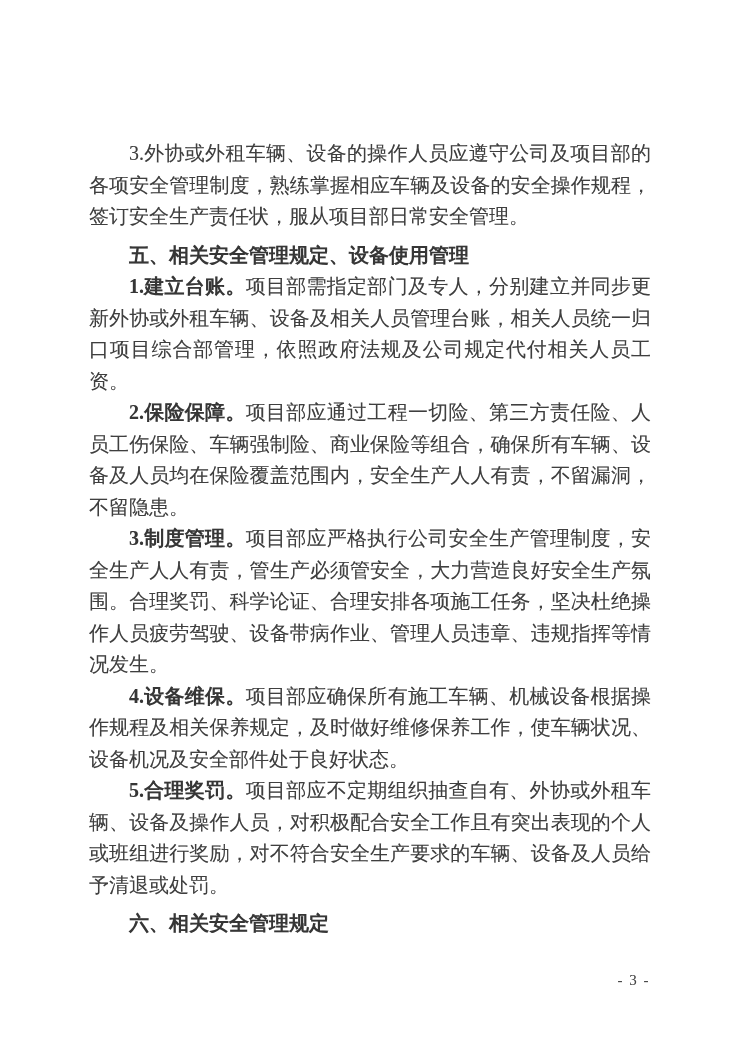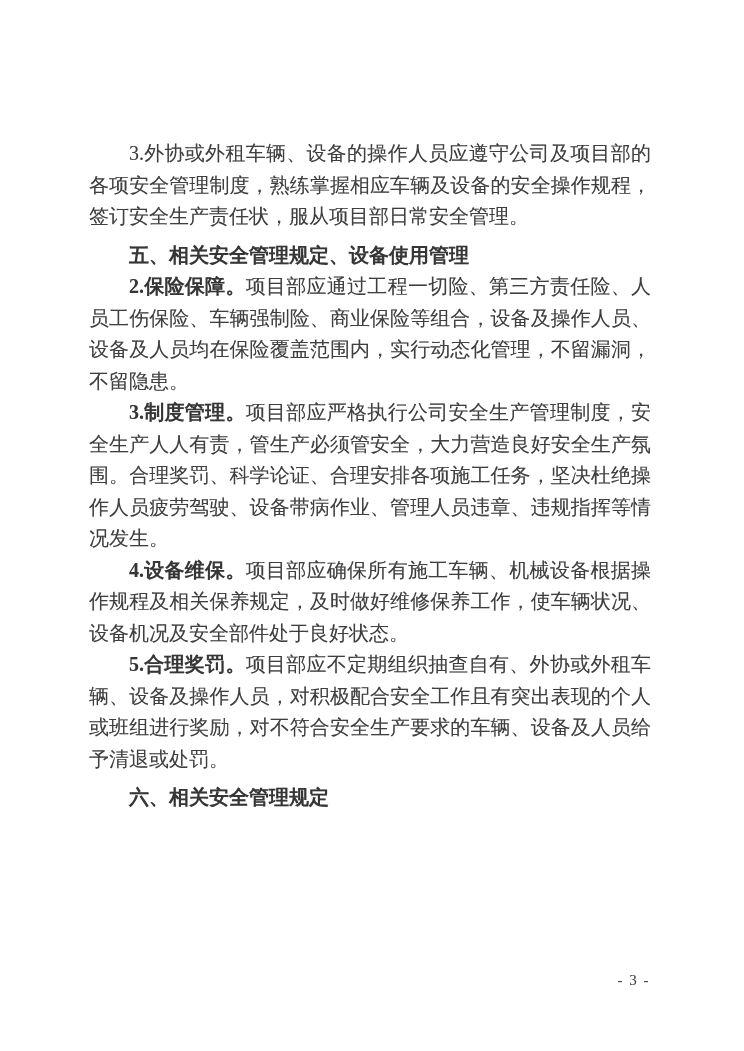--- a/index.html
+++ b/index.html
@@ -50,22 +50,23 @@
 <body>
 
 <div class="page">
   <div class="content">
 
 
     <p class="para indent">3.外协或外租车辆、设备的操作人员应遵守公司及项目部的各项安全管理制度，熟练掌握相应车辆及设备的安全操作规程，签订安全生产责任状，服从项目部日常安全管理。</p>
 
     <h2 class="heading">五、相关安全管理规定、设备使用管理</h2>
 
+    <p class="para indent"><span class="lead">1.建立台账。</span><span>项目部需指定部门及专人，分别建立并同步更新外协或外租车辆、设备及相关人员管理台账，相关人员统一归口项目综合部管理，依照政府法规及公司规定代付相关人员工资。</span></p>
 
-    <p class="para indent"><span class="lead">2.保险保障。</span><span>项目部应通过工程一切险、第三方责任险、人员工伤保险、车辆强制险、商业保险等组合，设备及操作人员、设备及人员均在保险覆盖范围内，实行动态化管理，不留漏洞，不留隐患。</span></p>
+    <p class="para indent"><span class="lead">2.保险保障。</span><span>项目部应通过工程一切险、第三方责任险、人员工伤保险、车辆强制险、商业保险等组合，确保所有车辆、设备及人员均在保险覆盖范围内，安全生产人人有责，不留漏洞，不留隐患。</span></p>
 
     <p class="para indent"><span class="lead">3.制度管理。</span><span>项目部应严格执行公司安全生产管理制度，安全生产人人有责，管生产必须管安全，大力营造良好安全生产氛围。合理奖罚、科学论证、合理安排各项施工任务，坚决杜绝操作人员疲劳驾驶、设备带病作业、管理人员违章、违规指挥等情况发生。</span></p>
 
     <p class="para indent"><span class="lead">4.设备维保。</span><span>项目部应确保所有施工车辆、机械设备根据操作规程及相关保养规定，及时做好维修保养工作，使车辆状况、设备机况及安全部件处于良好状态。</span></p>
 
     <p class="para indent"><span class="lead">5.合理奖罚。</span><span>项目部应不定期组织抽查自有、外协或外租车辆、设备及操作人员，对积极配合安全工作且有突出表现的个人或班组进行奖励，对不符合安全生产要求的车辆、设备及人员给予清退或处罚。</span></p>
 
     <h2 class="heading">六、相关安全管理规定</h2>
 
   </div>

